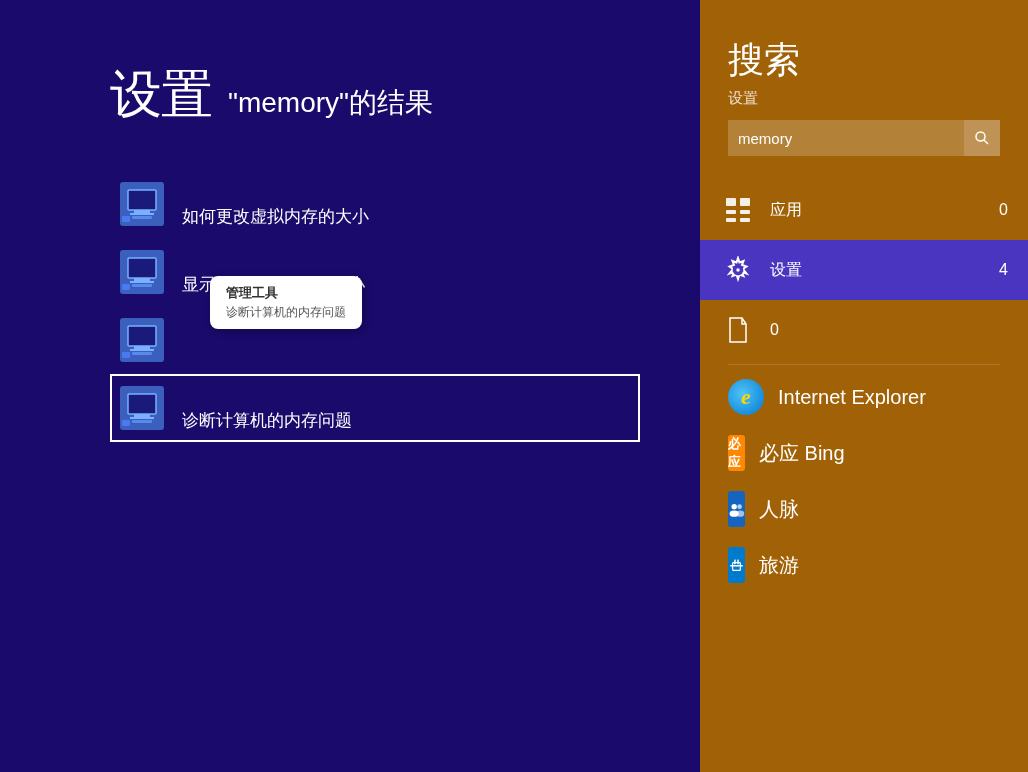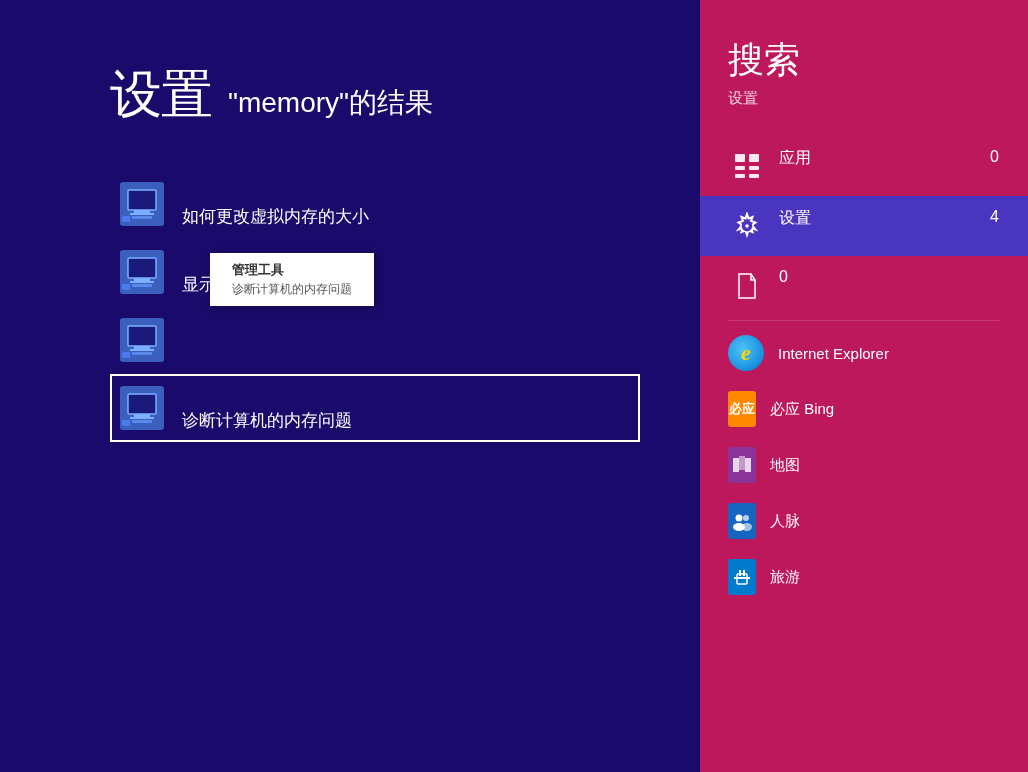--- a/index.html
+++ b/index.html
@@ -77,27 +77,28 @@
     .result-text {
       font-size: 17px;
       color: white;
       font-weight: 300;
     }
 
     
     .tooltip {
       position: absolute;
       left: 210px;
-      top: 253px;
+      top: 276px;
       background: white;
       color: #333;
-      padding: 8px 22px;
+      padding: 8px 16px;
       z-index: 100;
       min-width: 150px;
       box-shadow: 2px 2px 8px rgba(0,0,0,0.3);
+      border-radius: 8px;
     }
 
     .tooltip-title {
       font-size: 13px;
       font-weight: 600;
       color: #333;
       margin-bottom: 2px;
     }
 
     .tooltip-desc {
@@ -105,21 +106,21 @@
       color: #555;
     }
 
     
     .sidebar {
       position: absolute;
       right: 0;
       top: 0;
       width: 328px;
       height: 772px;
-      background: #be185d;
+      background: #a16207;
       display: flex;
       flex-direction: column;
     }
 
     .sidebar-header {
       padding: 36px 28px 12px 28px;
     }
 
     .sidebar-title {
       font-size: 36px;
@@ -170,22 +171,22 @@
 
     
     .category-list {
       display: flex;
       flex-direction: column;
       margin-top: 4px;
     }
 
     .category-item {
       display: flex;
-      align-items: flex-start;
-      padding: 12px 29px;
+      align-items: center;
+      padding: 12px 20px;
       cursor: pointer;
       position: relative;
     }
 
     .category-item.active {
       background: #4a35c0;
     }
 
     .category-icon {
       width: 36px;
@@ -211,21 +212,21 @@
     }
 
     .category-divider {
       height: 1px;
       background: rgba(255,255,255,0.15);
       margin: 4px 28px;
     }
 
     
     .app-icon {
-      width: 28px;
+      width: 17px;
       height: 36px;
       border-radius: 2px;
       display: flex;
       align-items: center;
       justify-content: center;
       font-size: 18px;
       color: white;
       margin-right: 14px;
       flex-shrink: 0;
     }
@@ -254,21 +255,21 @@
     }
 
     .app-item {
       display: flex;
       align-items: center;
       padding: 10px 28px;
       cursor: pointer;
     }
 
     .app-name {
-      font-size: 15px;
+      font-size: 20px;
       color: white;
       font-weight: 300;
     }
   </style>
 </head>
 <body>
 
 <div class="main-content">
   <div class="page-title">
     <span class="title-settings">设置</span>
@@ -336,20 +337,29 @@
   <div class="tooltip">
     <div class="tooltip-title">管理工具</div>
     <div class="tooltip-desc">诊断计算机的内存问题</div>
   </div>
 </div>
 
 <div class="sidebar">
   <div class="sidebar-header">
     <div class="sidebar-title">搜索</div>
     <div class="sidebar-subtitle">设置</div>
+    <div class="search-box">
+      <input class="search-input" type="text" value="memory" placeholder="memory" style="">
+      <button class="search-btn">
+        <svg width="16" height="16" viewBox="0 0 16 16" fill="white">
+          <circle cx="6.5" cy="6.5" r="4.5" stroke="white" stroke-width="1.5" fill="none"></circle>
+          <line x1="10" y1="10" x2="14" y2="14" stroke="white" stroke-width="1.5"></line>
+        </svg>
+      </button>
+    </div>
   </div>
 
   <div class="category-list">
 
     <div class="category-item">
       <div class="category-icon">
         <svg width="28" height="28" viewBox="0 0 28 28" fill="white">
           <rect x="2" y="2" width="10" height="8" rx="1" fill="white" opacity="0.9"></rect>
           <rect x="16" y="2" width="10" height="8" rx="1" fill="white" opacity="0.9"></rect>
           <rect x="2" y="14" width="10" height="4" rx="1" fill="white" opacity="0.9"></rect>
@@ -390,30 +400,20 @@
       <div class="ie-circle app-icon" style="margin-right:14px;">e</div>
       <span class="app-name">Internet Explorer</span>
     </div>
 
     <div class="app-item">
       <div class="app-icon bing-icon" style="border-radius:3px; font-size:13px; font-weight:bold; color:white; display:flex; align-items:center; justify-content:center;">必应</div>
       <span class="app-name">必应 Bing</span>
     </div>
 
 
-    <div class="app-item">
-      <div class="app-icon maps-icon" style="border-radius:3px;">
-        <svg width="22" height="22" viewBox="0 0 22 22">
-          <rect x="2" y="4" width="6" height="14" fill="rgba(255,255,255,0.8)"></rect>
-          <rect x="8" y="2" width="6" height="14" fill="rgba(255,255,255,0.5)"></rect>
-          <rect x="14" y="4" width="6" height="14" fill="rgba(255,255,255,0.8)"></rect>
-        </svg>
-      </div>
-      <span class="app-name">地图</span>
-    </div>
 
     <div class="app-item">
       <div class="app-icon people-icon" style="border-radius:3px;">
         <svg width="22" height="22" viewBox="0 0 22 22">
           <circle cx="8" cy="8" r="3.5" fill="white"></circle>
           <circle cx="15" cy="8" r="3" fill="rgba(255,255,255,0.7)"></circle>
           <ellipse cx="8" cy="17" rx="6" ry="4" fill="white"></ellipse>
           <ellipse cx="16" cy="17" rx="5" ry="4" fill="rgba(255,255,255,0.6)"></ellipse>
         </svg>
       </div>

